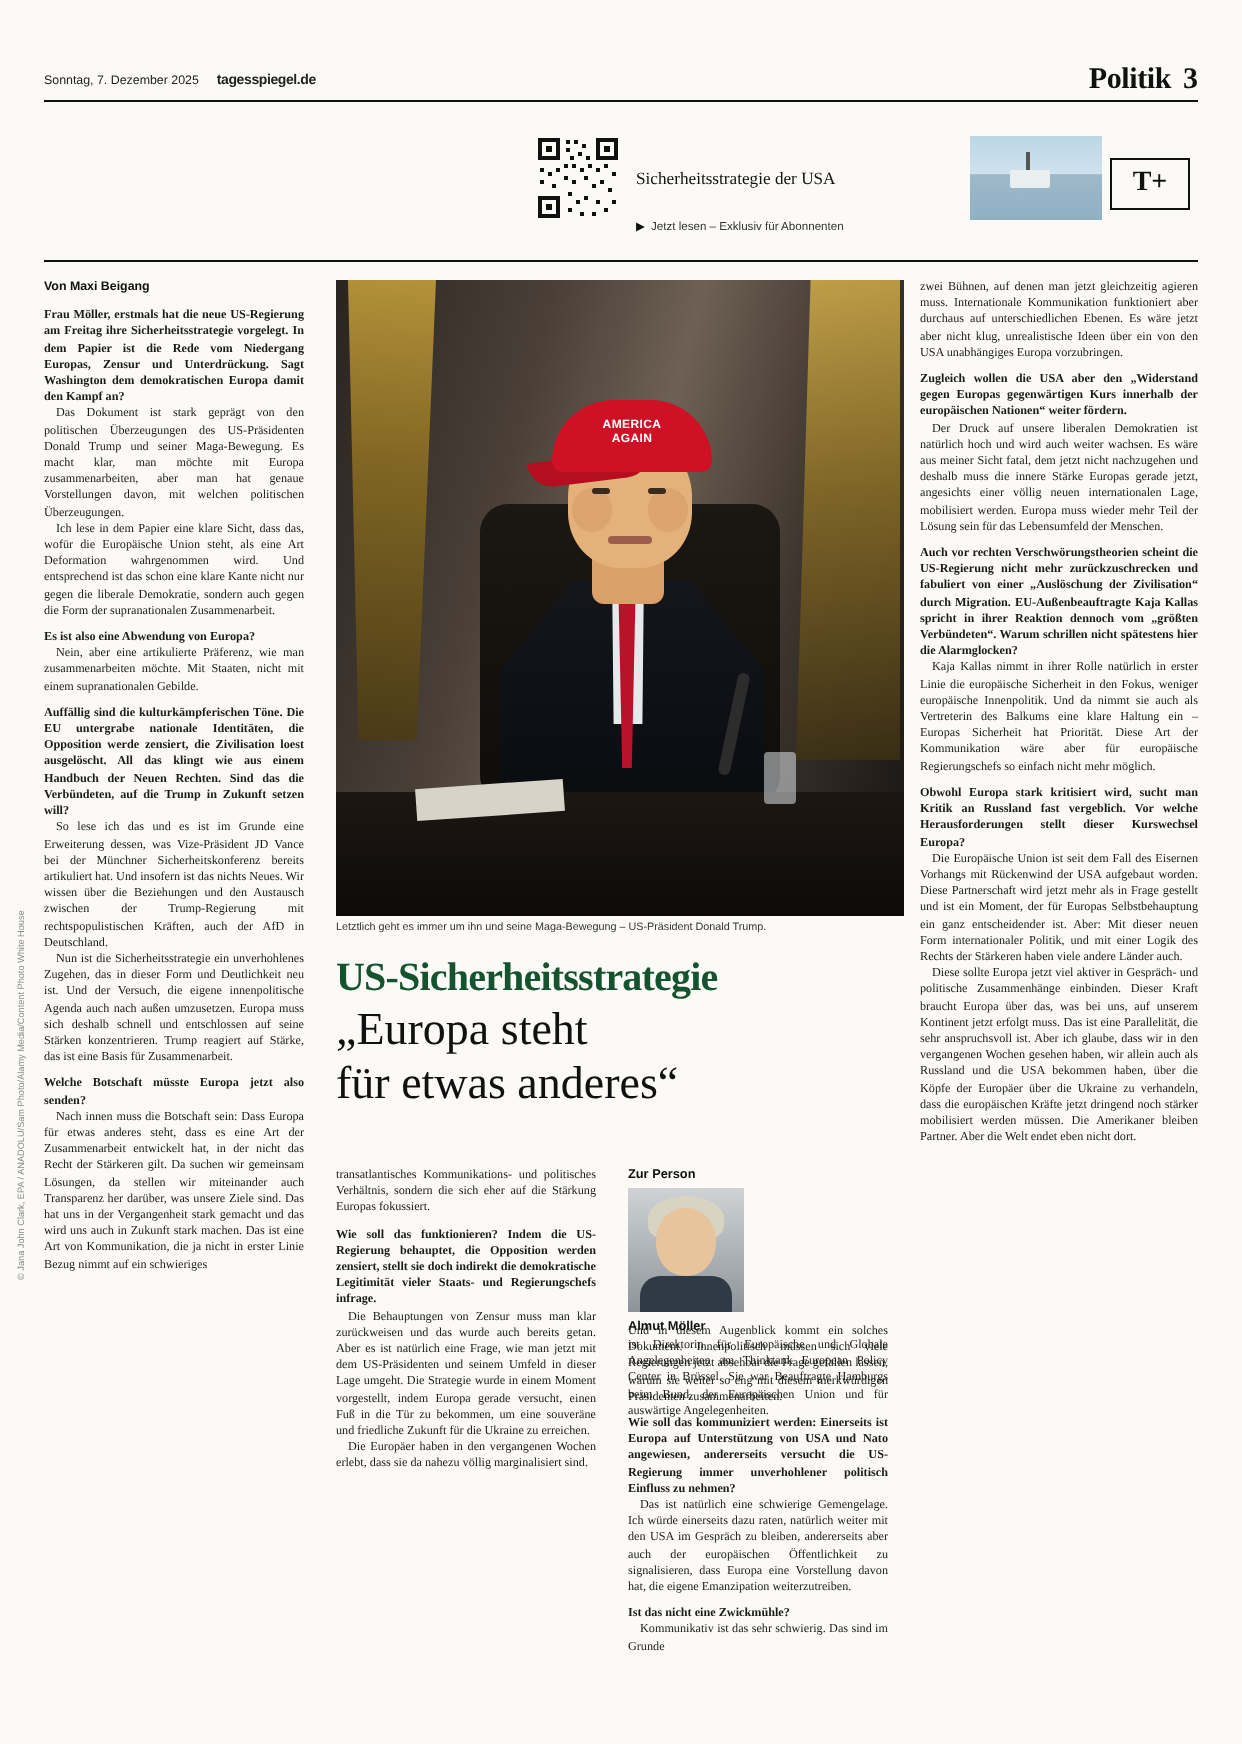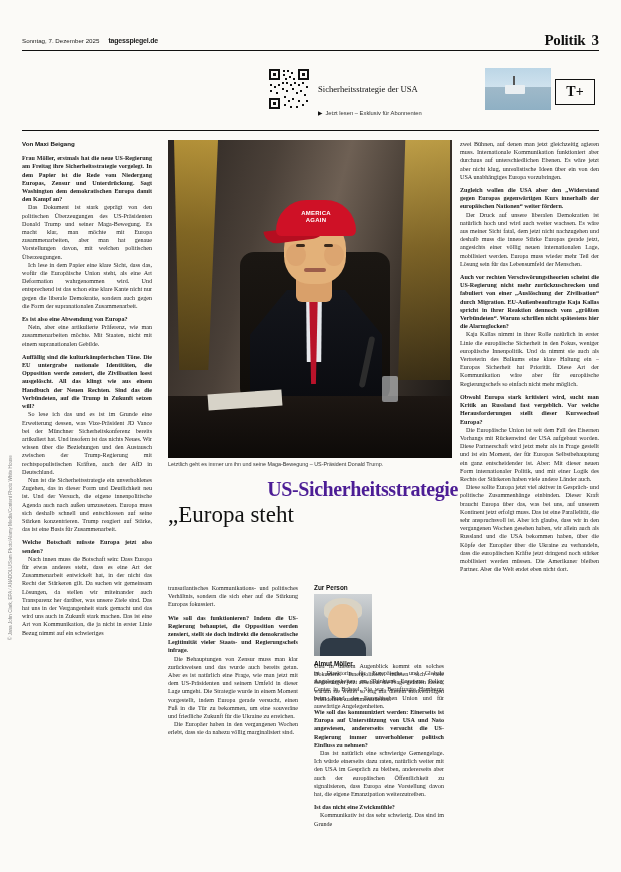--- a/index.html
+++ b/index.html
@@ -79,22 +79,22 @@
   .mp .captext{position:absolute;left:112px;top:70px;width:72px;text-align:center;color:#fff;
      font-family:"Liberation Sans",sans-serif;font-size:6px;font-weight:bold;line-height:7px;letter-spacing:.2px;}
   .mp .mic{position:absolute;left:196px;top:196px;width:6px;height:52px;background:#2c2c2c;transform:rotate(12deg);border-radius:3px;}
   .mp .paper{position:absolute;left:40px;top:252px;width:74px;height:16px;background:#d7d3c8;transform:rotate(-4deg);}
   .mp .glass{position:absolute;left:214px;top:236px;width:16px;height:26px;background:rgba(220,225,230,.55);border-radius:2px;}
   .caption{position:absolute;left:168px;top:461px;width:284px;
      font-family:"Liberation Sans",sans-serif;font-size:5.4px;color:#333;line-height:7px;}
 
   
   .headline{position:absolute;left:168px;top:478px;width:290px;}
-  .headline .kicker{font-family:"Liberation Serif",serif;font-size:20px;font-weight:bold;color:#4c1d95;
-     letter-spacing:-.4px;line-height:22px;text-align:right;}
+  .headline .kicker{font-family:"Liberation Serif",serif;font-size:20px;font-weight:bold;color:#14532d;
+     letter-spacing:-.4px;line-height:22px;}
   .headline .sub{font-family:"Liberation Serif",serif;font-size:23px;color:#111;line-height:25px;margin-top:2px;}
 
   
   .zp{position:absolute;left:314px;top:584px;width:130px;}
   .zp .zt{font-family:"Liberation Sans",sans-serif;font-size:6.4px;font-weight:bold;color:#111;margin-bottom:3px;}
   .zp .zimg{width:58px;height:62px;background:linear-gradient(180deg,#cfd3d6 0%,#8d9499 100%);position:relative;overflow:hidden;}
   .zp .zimg .zface{position:absolute;left:14px;top:10px;width:30px;height:34px;background:#e8c49c;border-radius:48%;}
   .zp .zimg .zhair{position:absolute;left:10px;top:4px;width:38px;height:22px;background:#d9d3c4;border-radius:50% 50% 30% 30%;}
   .zp .zimg .zbody{position:absolute;left:6px;top:44px;width:46px;height:20px;background:#2f3a46;border-radius:10px 10px 0 0;}
   .zp .zname{font-family:"Liberation Sans",sans-serif;font-size:6.4px;font-weight:bold;color:#111;margin-top:4px;}
@@ -204,20 +204,21 @@
     <div class="desk"></div>
     <div class="paper"></div>
     <div class="glass"></div>
   </div>
   <div class="caption">Letztlich geht es immer um ihn und seine Maga-Bewegung – US-Präsident Donald Trump.</div>
   <div class="credit">© Jana John Clark, EPA / ANADOLU/Sam Photo/Alamy Media/Content Photo White House</div>
 
   <div class="headline">
     <div class="kicker">US-Sicherheitsstrategie</div>
     <div class="sub">„Europa steht</div>
+    <div class="sub">für etwas anderes“</div>
   </div>
 
   <div class="col c1">
     <div class="byline">Von Maxi Beigang</div>
     <p class="lead">Frau Möller, erstmals hat die neue US-Regierung am Freitag ihre Sicherheitsstrategie vorgelegt. In dem Papier ist die Rede vom Niedergang Europas, Zensur und Unterdrückung. Sagt Washington dem demokratischen Europa damit den Kampf an?</p>
     <p>Das Dokument ist stark geprägt von den politischen Überzeugungen des US-Präsidenten Donald Trump und seiner Maga-Bewegung. Es macht klar, man möchte mit Europa zusammenarbeiten, aber man hat genaue Vorstellungen davon, mit welchen politischen Überzeugungen.</p>
     <p>Ich lese in dem Papier eine klare Sicht, dass das, wofür die Europäische Union steht, als eine Art Deformation wahrgenommen wird. Und entsprechend ist das schon eine klare Kante nicht nur gegen die liberale Demokratie, sondern auch gegen die Form der supranationalen Zusammenarbeit.</p>
     <p class="b">Es ist also eine Abwendung von Europa?</p>
     <p>Nein, aber eine artikulierte Präferenz, wie man zusammenarbeiten möchte. Mit Staaten, nicht mit einem supranationalen Gebilde.</p>
     <p class="b">Auffällig sind die kulturkämpferischen Töne. Die EU untergrabe nationale Identitäten, die Opposition werde zensiert, die Zivilisation loest ausgelöscht. All das klingt wie aus einem Handbuch der Neuen Rechten. Sind das die Verbündeten, auf die Trump in Zukunft setzen will?</p>

